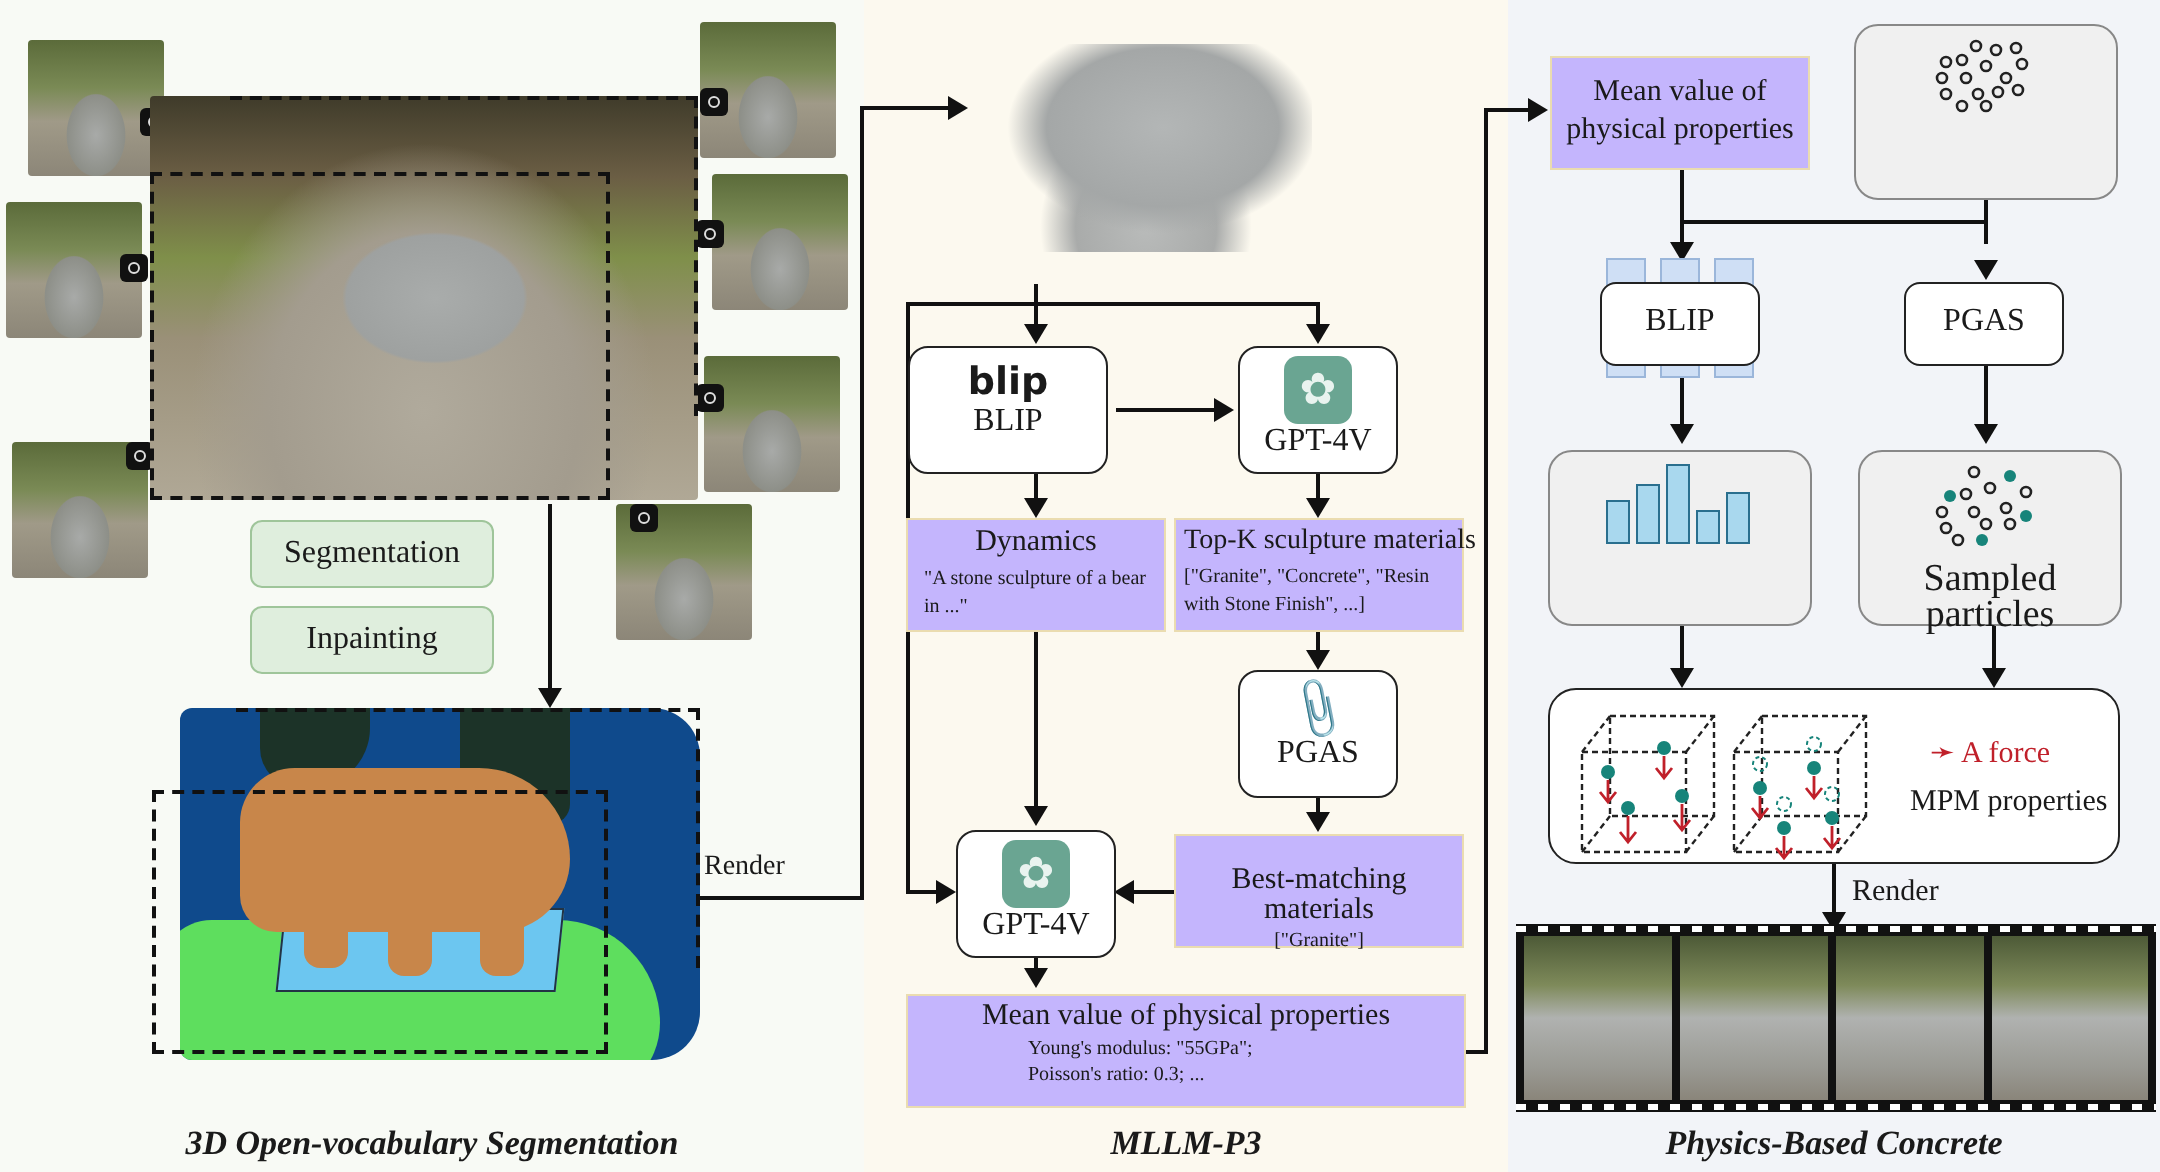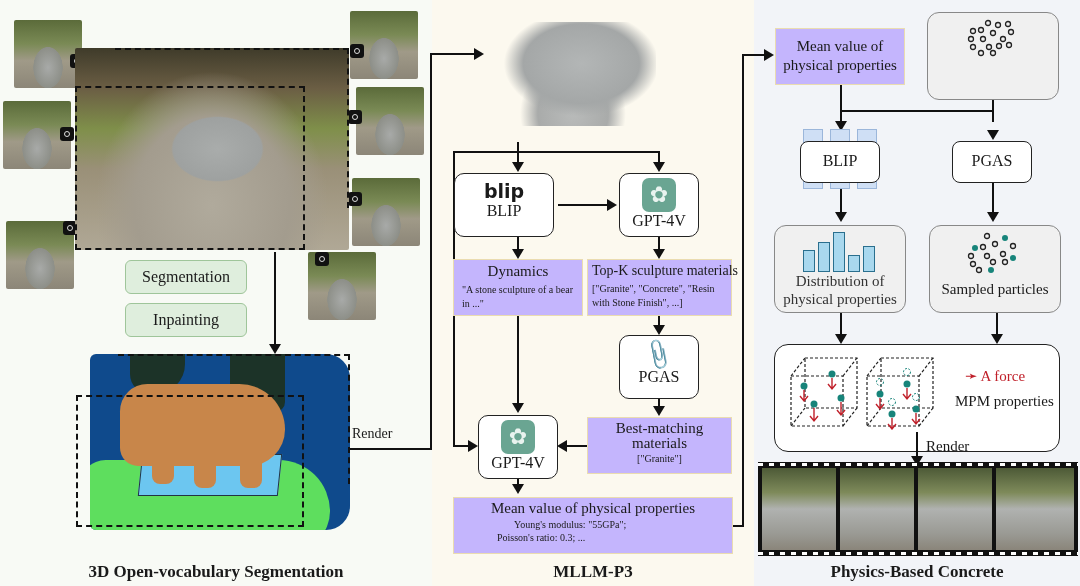--- a/index.html
+++ b/index.html
@@ -1,21 +1,21 @@
 <!DOCTYPE html>
 <html><head>
 <meta charset="utf-8">
 <style>
   * { box-sizing: border-box; margin: 0; padding: 0; }
   body { width: 1080px; height: 586px; overflow: hidden; background: #fbfcf8; font-family: "Liberation Serif", serif; color: #1a1a1a; position: relative; }
   .abs { position: absolute; }
   .panel-left { left: 0; top: 0; width: 432px; height: 586px; background: #f8faf5; }
   .panel-mid { left: 432px; top: 0; width: 322px; height: 586px; background: #fcf9ef; }
   .panel-right { left: 754px; top: 0; width: 326px; height: 586px; background: #f2f4f8; }
-  .section-title { font-weight: bold; font-size: 17px; text-align: center; }
+  .section-title { font-weight: bold; font-size: 17px; text-align: center; font-style: italic; }
   .photo { border-radius: 2px; overflow: hidden; }
   .photo.forest { background: radial-gradient(ellipse at 50% 70%, #a8aaa8 0%, #8d8f88 30%, transparent 31%), linear-gradient(180deg,#5b6b3a 0%, #7a8a55 35%, #a09a88 60%, #8c8678 100%); }
   .green-btn { background: #dfeedd; border: 1.5px solid #9fc59a; border-radius: 6px; font-size: 16px; text-align: center; line-height: 32px; }
   .cam { width: 14px; height: 14px; background: #111; border-radius: 3px; }
   .cam::after { content: ""; position: absolute; left: 4px; top: 4px; width: 6px; height: 6px; border: 1.5px solid #ddd; border-radius: 50%; box-sizing: border-box; }
   .box { background: #fff; border: 1.5px solid #222; border-radius: 10px; text-align: center; }
   .beige { background: #c4b5fd; border: 1.5px solid #eadcb0; }
   .gray-box { background: #f0f0f0; border: 1.5px solid #888; border-radius: 12px; text-align: center; }
   .gpt-logo { width: 34px; height: 34px; background: #6aa592; border-radius: 7px; margin: 0 auto; display: flex; align-items: center; justify-content: center; color: #e9f3ef; font-size: 22px; }
   .line { position: absolute; background: #111; }
@@ -125,37 +125,37 @@
 <div class="arrow-down" style="left:653px;top:325px;"></div>
 
 <div class="abs box" style="left:619px;top:335px;width:80px;height:64px;">
   <div style="font-size:22px;margin-top:6px;transform:rotate(30deg);">📎</div>
   <div style="font-size:16px;">PGAS</div>
 </div>
 <div class="line" style="left:658px;top:399px;width:2px;height:8px;"></div>
 <div class="arrow-down" style="left:653px;top:406px;"></div>
 
 <div class="abs beige" style="left:587px;top:417px;width:145px;height:57px;padding:3px 4px;text-align:center;">
-  <div style="font-size:15px;line-height:15px;">Best-matching materials</div>
+  <div style="font-size:15px;line-height:15px;margin-top:12px;">Best-matching materials</div>
   <div style="font-size:10px;margin-top:2px;">["Granite"]</div>
 </div>
 <div class="line" style="left:566px;top:445px;width:21px;height:2px;"></div>
 <div class="arrow-left" style="left:557px;top:440px;"></div>
 
 <div class="abs box" style="left:478px;top:415px;width:80px;height:64px;">
   <div class="gpt-logo" style="margin-top:4px;">✿</div>
   <div style="font-size:16px;">GPT-4V</div>
 </div>
 <div class="line" style="left:517px;top:479px;width:2px;height:6px;"></div>
 <div class="arrow-down" style="left:512px;top:484px;"></div>
 
 <div class="abs beige" style="left:453px;top:497px;width:280px;height:57px;padding:2px 10px;">
   <div style="font-size:15px;text-align:center;">Mean value of physical properties</div>
   <div style="font-size:10px;margin-left:50px;margin-top:2px;">Young's modulus:  "55GPa";</div>
-  <div style="font-size:10px;margin-left:33px;margin-top:2px;">Poisson's ratio: 0.3; ...</div>
+  <div style="font-size:10px;margin-left:50px;margin-top:2px;">Poisson's ratio: 0.3; ...</div>
 </div>
 <div class="abs section-title" style="left:432px;top:562px;width:322px;">MLLM-P3</div>
 
 <div class="line" style="left:733px;top:525px;width:10px;height:2px;"></div>
 <div class="line" style="left:742px;top:54px;width:2px;height:473px;"></div>
 <div class="line" style="left:742px;top:54px;width:23px;height:2px;"></div>
 <div class="arrow-right" style="left:764px;top:49px;"></div>
 
 <div class="abs beige" style="left:775px;top:28px;width:130px;height:57px;text-align:center;font-size:15px;padding-top:8px;line-height:19px;">Mean value of physical properties</div>
 
@@ -202,21 +202,20 @@
 <div class="arrow-down" style="left:987px;top:212px;"></div>
 
 <div class="abs gray-box" style="left:774px;top:225px;width:132px;height:88px;">
   <div id="histogram" style="position:absolute;left:28px;top:6px;width:80px;height:40px;">
       <div style="position: absolute; bottom: 0px; left: 0px; width: 12px; height: 22px; background: rgb(169, 216, 238); border: 1.3px solid rgb(42, 111, 142);"></div>
       <div style="position: absolute; bottom: 0px; left: 15px; width: 12px; height: 30px; background: rgb(169, 216, 238); border: 1.3px solid rgb(42, 111, 142);"></div>
       <div style="position: absolute; bottom: 0px; left: 30px; width: 12px; height: 40px; background: rgb(169, 216, 238); border: 1.3px solid rgb(42, 111, 142);"></div>
       <div style="position: absolute; bottom: 0px; left: 45px; width: 12px; height: 17px; background: rgb(169, 216, 238); border: 1.3px solid rgb(42, 111, 142);"></div>
       <div style="position: absolute; bottom: 0px; left: 60px; width: 12px; height: 26px; background: rgb(169, 216, 238); border: 1.3px solid rgb(42, 111, 142);"></div>
     </div>
-  <div style="position:absolute;left:0;top:46px;width:100%;font-size:15px;line-height:18px;color:#333;">Distribution of physical properties</div>
 </div>
 
 <div class="abs gray-box" style="left:929px;top:225px;width:132px;height:88px;">
   <svg width="60" height="44" viewBox="0 0 60 44" style="margin-top:6px;">
     <g stroke="#222" stroke-width="1.3">
       <circle cx="22" cy="4" r="2.5" fill="none"></circle>
         <circle cx="40" cy="6" r="3" fill="#17847a" stroke="none"></circle>
       <circle cx="10" cy="16" r="3" fill="#17847a" stroke="none"></circle>
         <circle cx="18" cy="15" r="2.5" fill="none"></circle>
         <circle cx="30" cy="12" r="2.5" fill="none"></circle>
@@ -225,29 +224,29 @@
         <circle cx="22" cy="24" r="2.5" fill="none"></circle>
         <circle cx="38" cy="22" r="2.5" fill="none"></circle>
         <circle cx="48" cy="26" r="3" fill="#17847a" stroke="none"></circle>
       <circle cx="8" cy="32" r="2.5" fill="none"></circle>
         <circle cx="28" cy="30" r="2.5" fill="none"></circle>
         <circle cx="40" cy="30" r="2.5" fill="none"></circle>
       <circle cx="14" cy="38" r="2.5" fill="none"></circle>
         <circle cx="26" cy="38" r="3" fill="#17847a" stroke="none"></circle>
     </g>
   </svg>
-  <div style="font-size:15px;line-height:18px;">Sampled particles</div>
+  <div style="font-size:19px;line-height:18px;">Sampled particles</div>
 </div>
 
 <div class="line" style="left:840px;top:313px;width:2px;height:22px;"></div>
 <div class="arrow-down" style="left:835px;top:334px;"></div>
 <div class="line" style="left:996px;top:313px;width:2px;height:22px;"></div>
 <div class="arrow-down" style="left:991px;top:334px;"></div>
 
-<div class="abs box" style="left:774px;top:344px;width:286px;height:108px;border-radius:14px;">
+<div class="abs box" style="left:774px;top:344px;width:286px;height:88px;border-radius:14px;">
   <svg width="170" height="82" viewBox="0 0 170 82" style="position:absolute;left:10px;top:3px;">
     <g fill="none" stroke="#222" stroke-width="1.2" stroke-dasharray="3,2">
       <rect x="6" y="28" width="52" height="50"></rect>
         <rect x="20" y="10" width="52" height="50"></rect>
       <line x1="6" y1="28" x2="20" y2="10"></line>
         <line x1="58" y1="28" x2="72" y2="10"></line>
         <line x1="6" y1="78" x2="20" y2="60"></line>
         <line x1="58" y1="78" x2="72" y2="60"></line>
       <rect x="82" y="28" width="52" height="50"></rect>
         <rect x="96" y="10" width="52" height="50"></rect>

